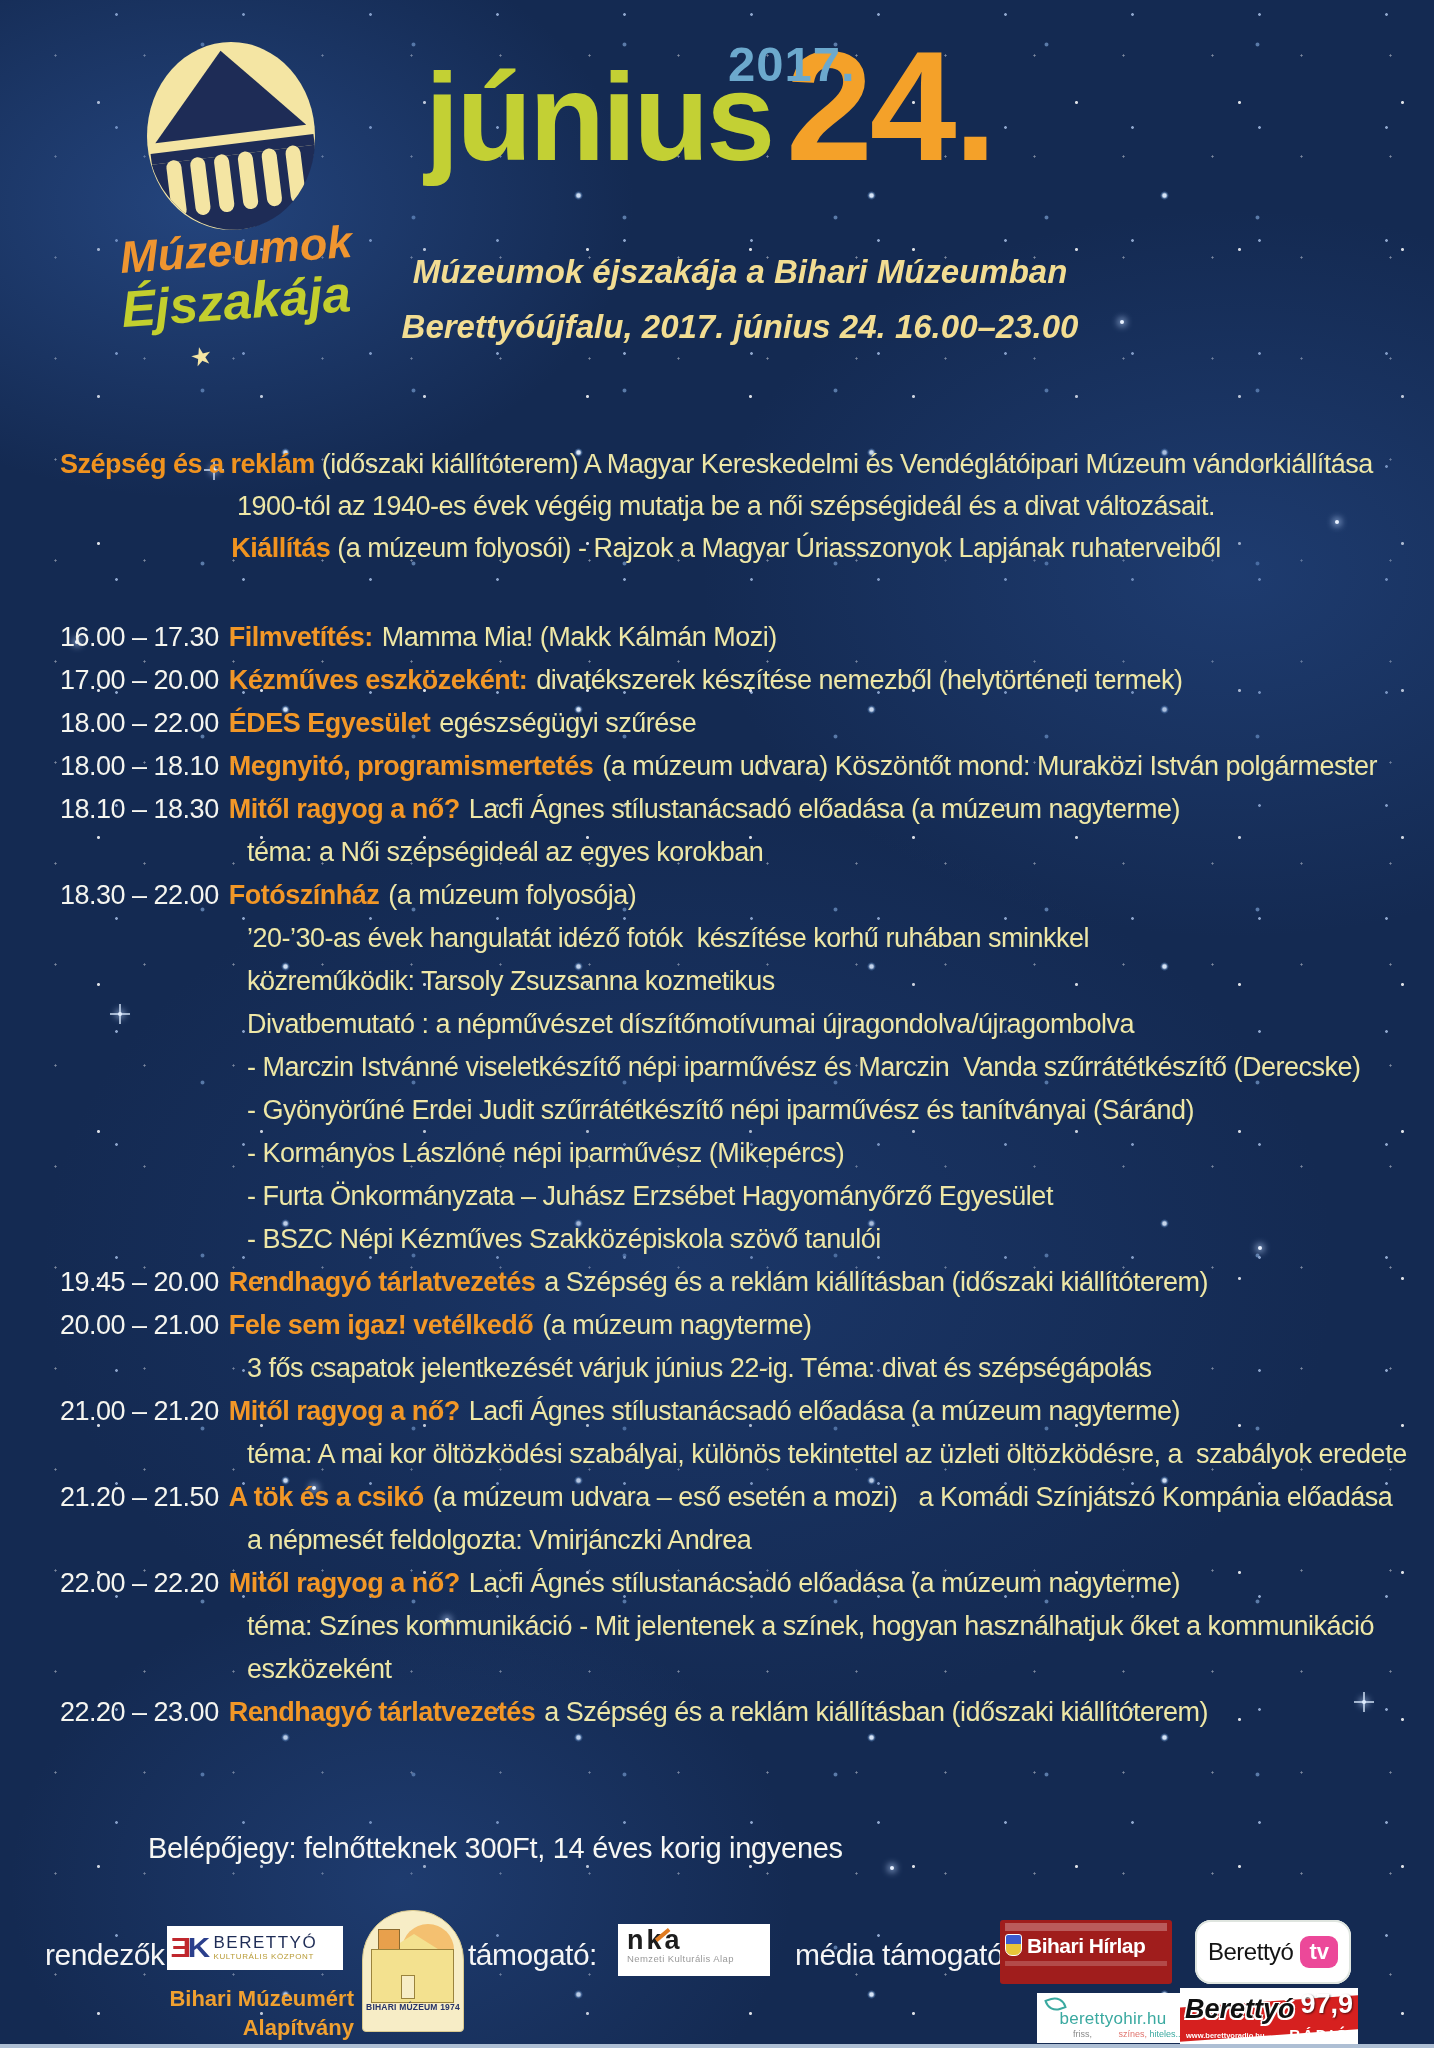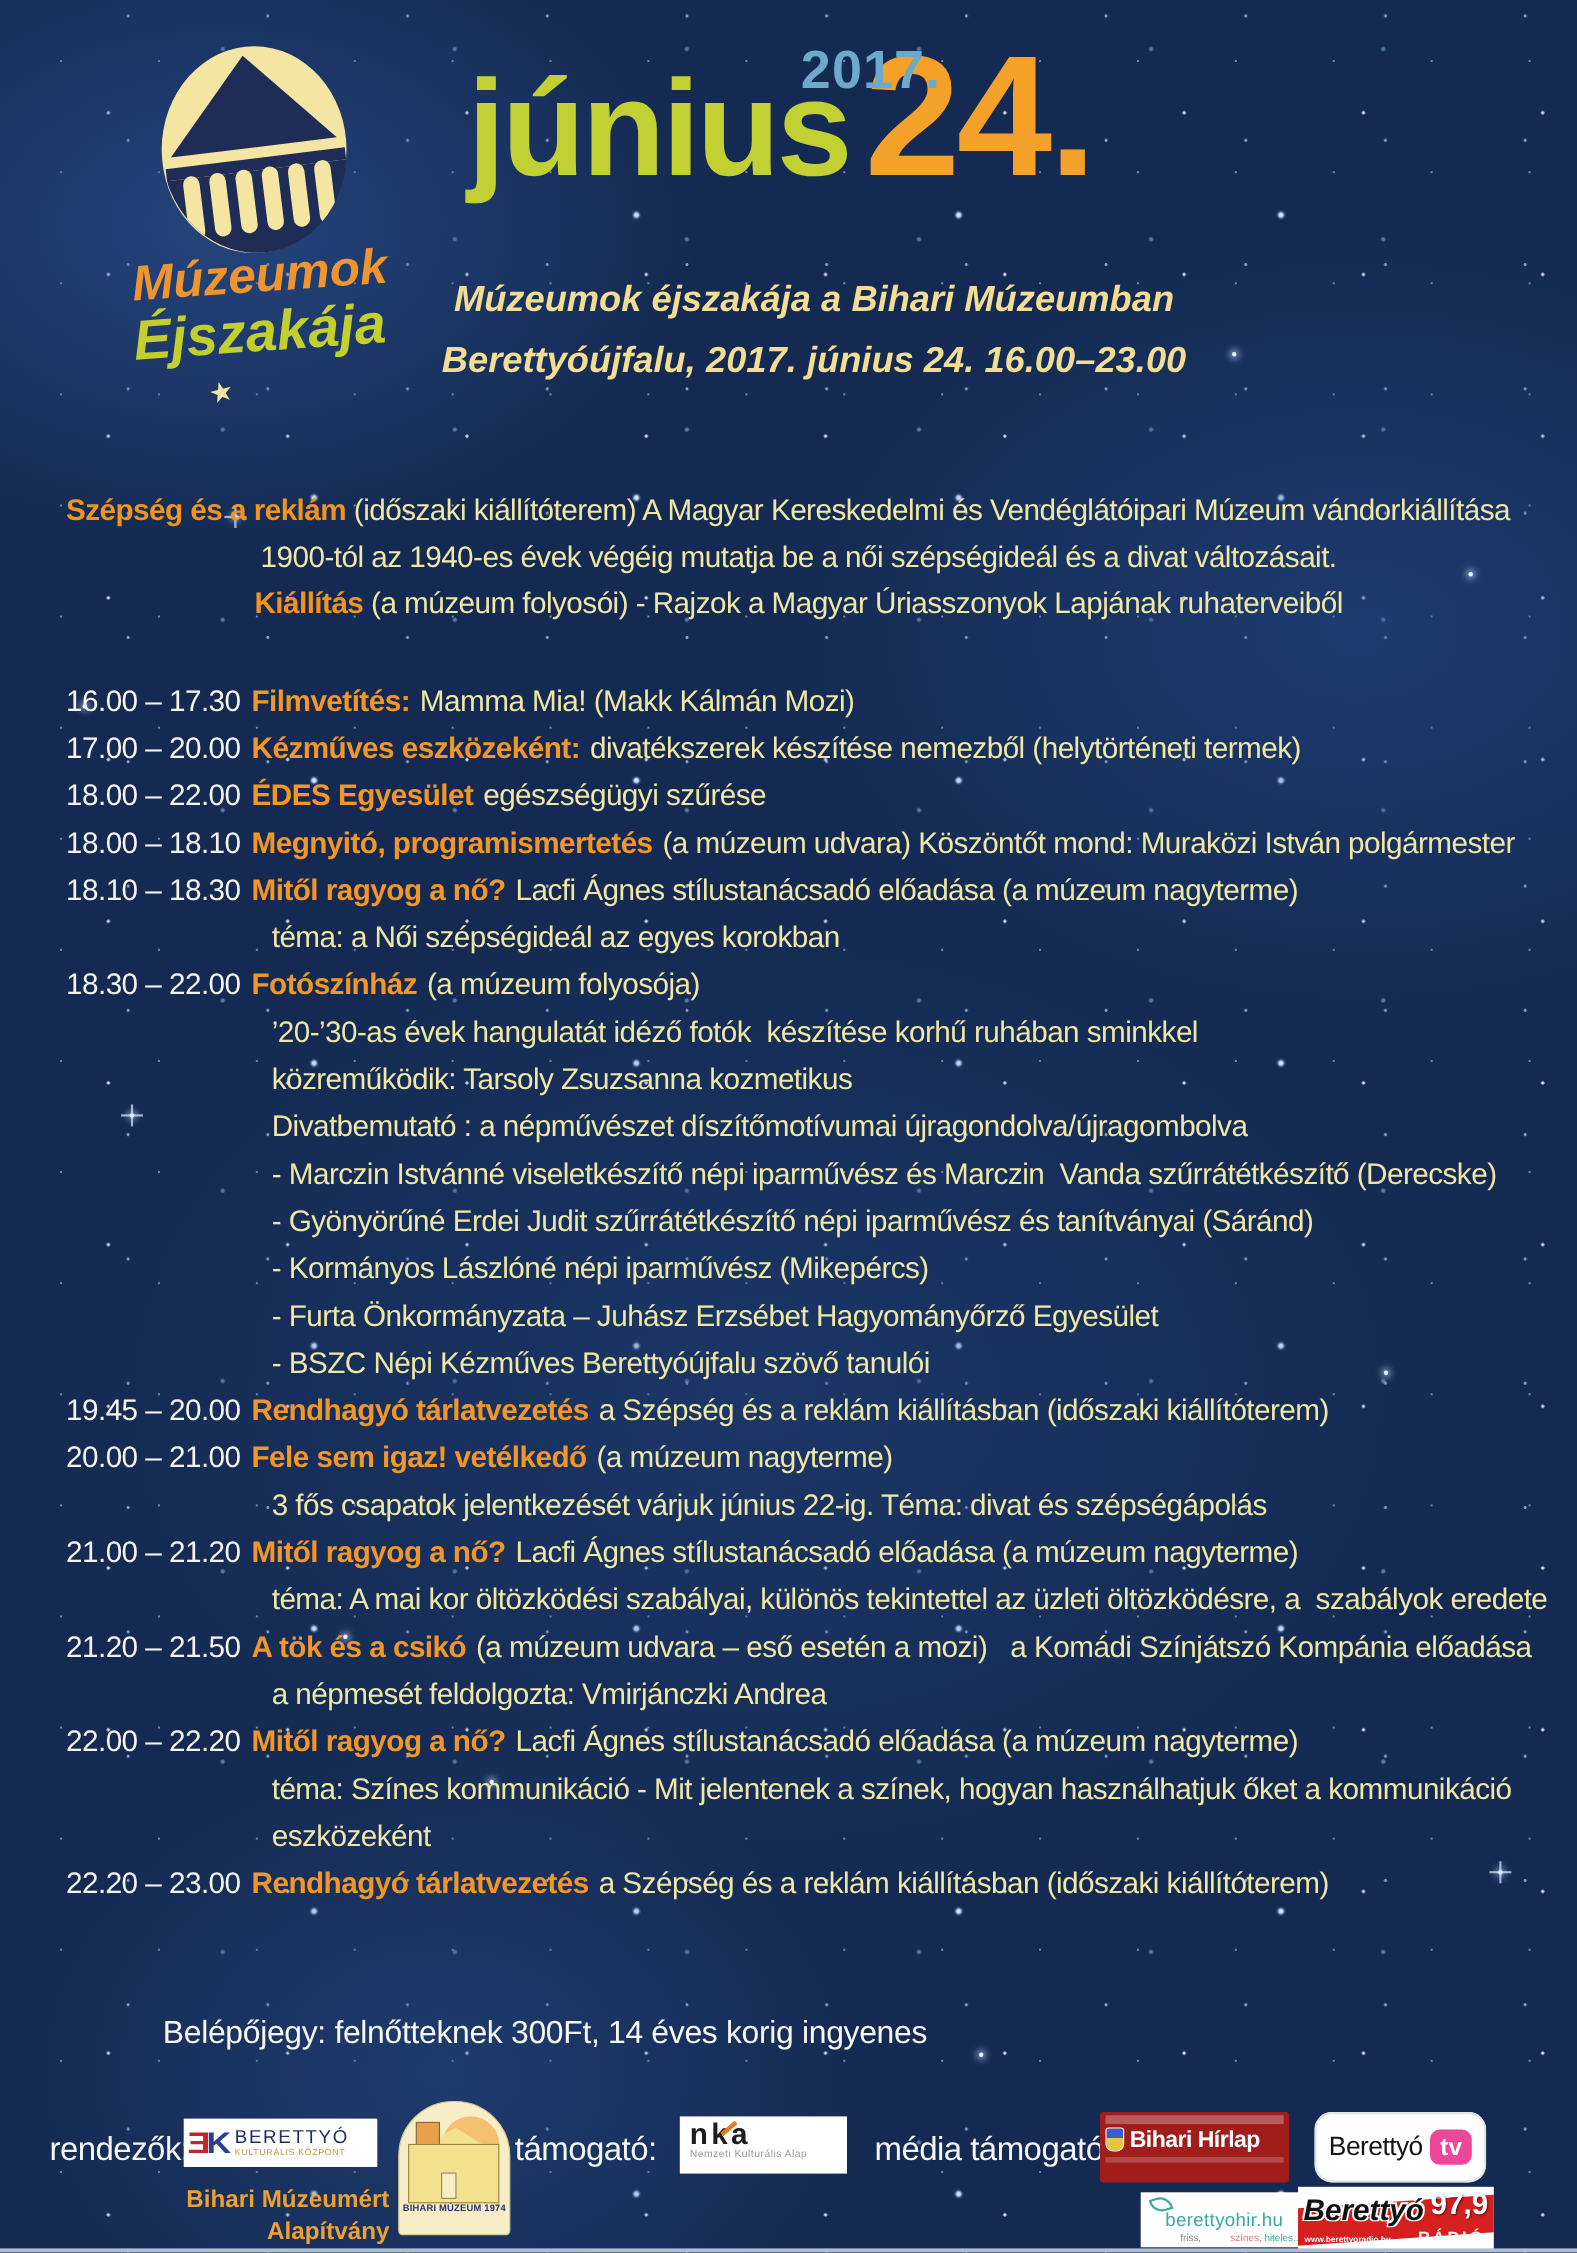--- a/index.html
+++ b/index.html
@@ -189,21 +189,21 @@
         <div class="line"><span class="time">18.30 – 22.00</span><span class="etitle">Fotószínház</span><span>(a múzeum folyosója)</span></div>
         <div class="line detail">’20-’30-as évek hangulatát idéző fotók  készítése korhű ruhában sminkkel</div>
         <div class="line detail">közreműködik: Tarsoly Zsuzsanna kozmetikus</div>
       </div>
     <div>
         <div class="line detail">Divatbemutató : a népművészet díszítőmotívumai újragondolva/újragombolva</div>
         <div class="line detail">- Marczin Istvánné viseletkészítő népi iparművész és Marczin  Vanda szűrrátétkészítő (Derecske)</div>
         <div class="line detail">- Gyönyörűné Erdei Judit szűrrátétkészítő népi iparművész és tanítványai (Sáránd)</div>
         <div class="line detail">- Kormányos Lászlóné népi iparművész (Mikepércs)</div>
         <div class="line detail">- Furta Önkormányzata – Juhász Erzsébet Hagyományőrző Egyesület</div>
-        <div class="line detail">- BSZC Népi Kézműves Berettyóújfalu szövő tanulói</div>
+        <div class="line detail">- BSZC Népi Kézműves Szakközépiskola szövő tanulói</div>
       </div>
     <div>
         <div class="line"><span class="time">19.45 – 20.00</span><span class="etitle">Rendhagyó tárlatvezetés</span><span>a Szépség és a reklám kiállításban (időszaki kiállítóterem)</span></div>
       </div>
     <div>
         <div class="line"><span class="time">20.00 – 21.00</span><span class="etitle">Fele sem igaz! vetélkedő</span><span>(a múzeum nagyterme)</span></div>
         <div class="line detail">3 fős csapatok jelentkezését várjuk június 22-ig. Téma: divat és szépségápolás</div>
       </div>
     <div>
         <div class="line"><span class="time">21.00 – 21.20</span><span class="etitle">Mitől ragyog a nő?</span><span>Lacfi Ágnes stílustanácsadó előadása (a múzeum nagyterme)</span></div>

